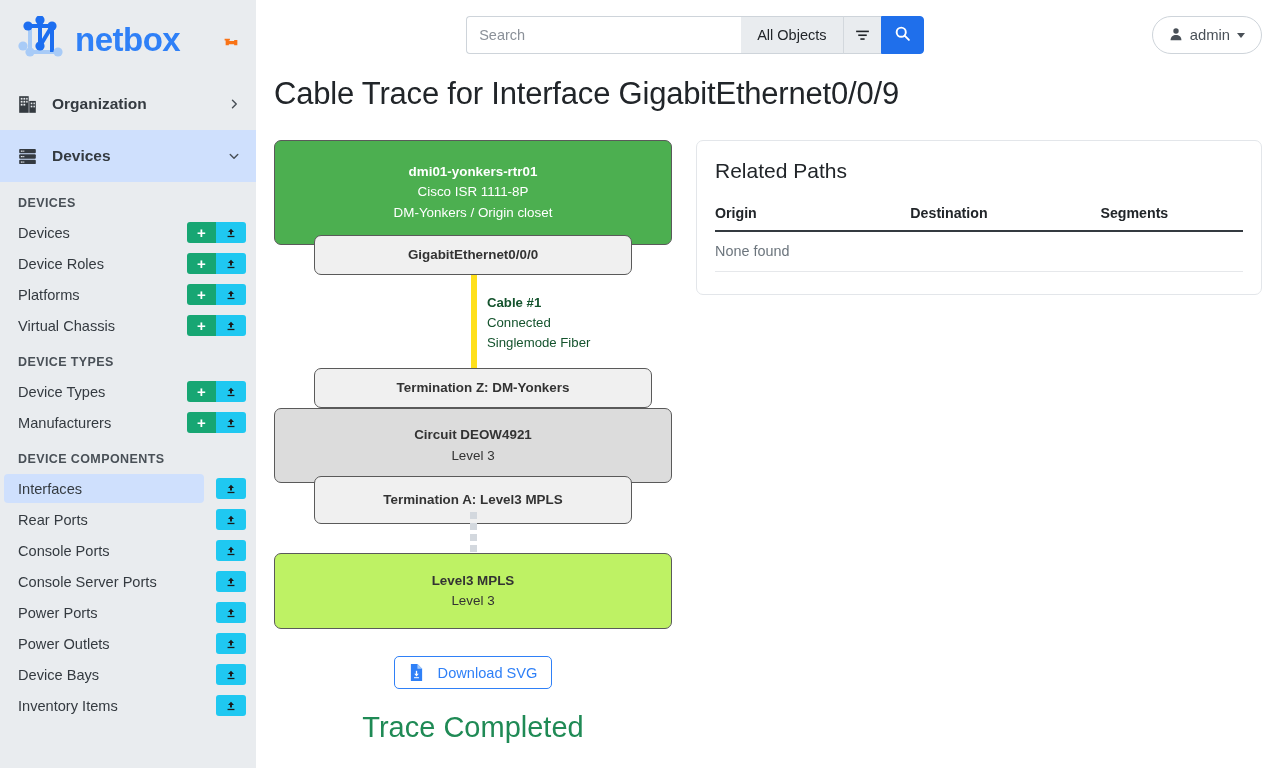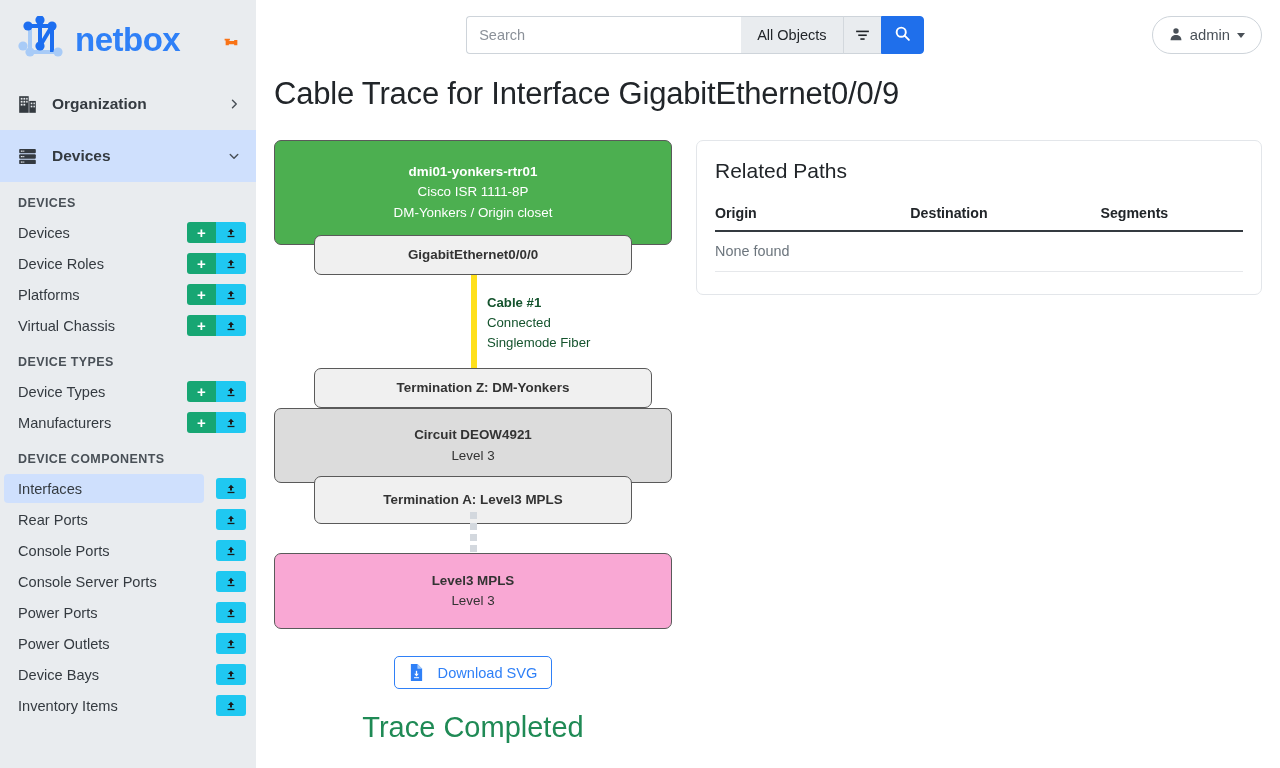--- a/index.html
+++ b/index.html
@@ -119,21 +119,21 @@
   .node {
     position: absolute; border: 1px solid #5a5a5a; border-radius: 7px;
     display: flex; flex-direction: column; align-items: center; justify-content: center;
     text-align: center;
   }
   .node .t1 { font-size: 13.4px; font-weight: 700; line-height: 1.5; }
   .node .t2 { font-size: 13.4px; font-weight: 400; line-height: 1.5; }
   .node-device { background: #4caf50; color: #fff; }
   .node-term { background: #f0f0f0; color: #333; }
   .node-circuit { background: #dcdcdc; color: #333; }
-  .node-provider { background: #f9a8d4; color: #333; }
+  .node-provider { background: #bef264; color: #333; }
 
   .cable-line { position: absolute; background: #ffe01b; }
   .cable-label { position: absolute; font-size: 13.2px; color: #14532d; line-height: 1.52; }
   .cable-label .cl-title { font-weight: 700; }
 
   .dotted-dot { position: absolute; width: 7px; height: 7px; background: #d3d8de; }
 
   .dl-btn {
     display: inline-flex; align-items: center; gap: 14px;
     border: 1px solid #2f80f7; border-radius: 5px;

